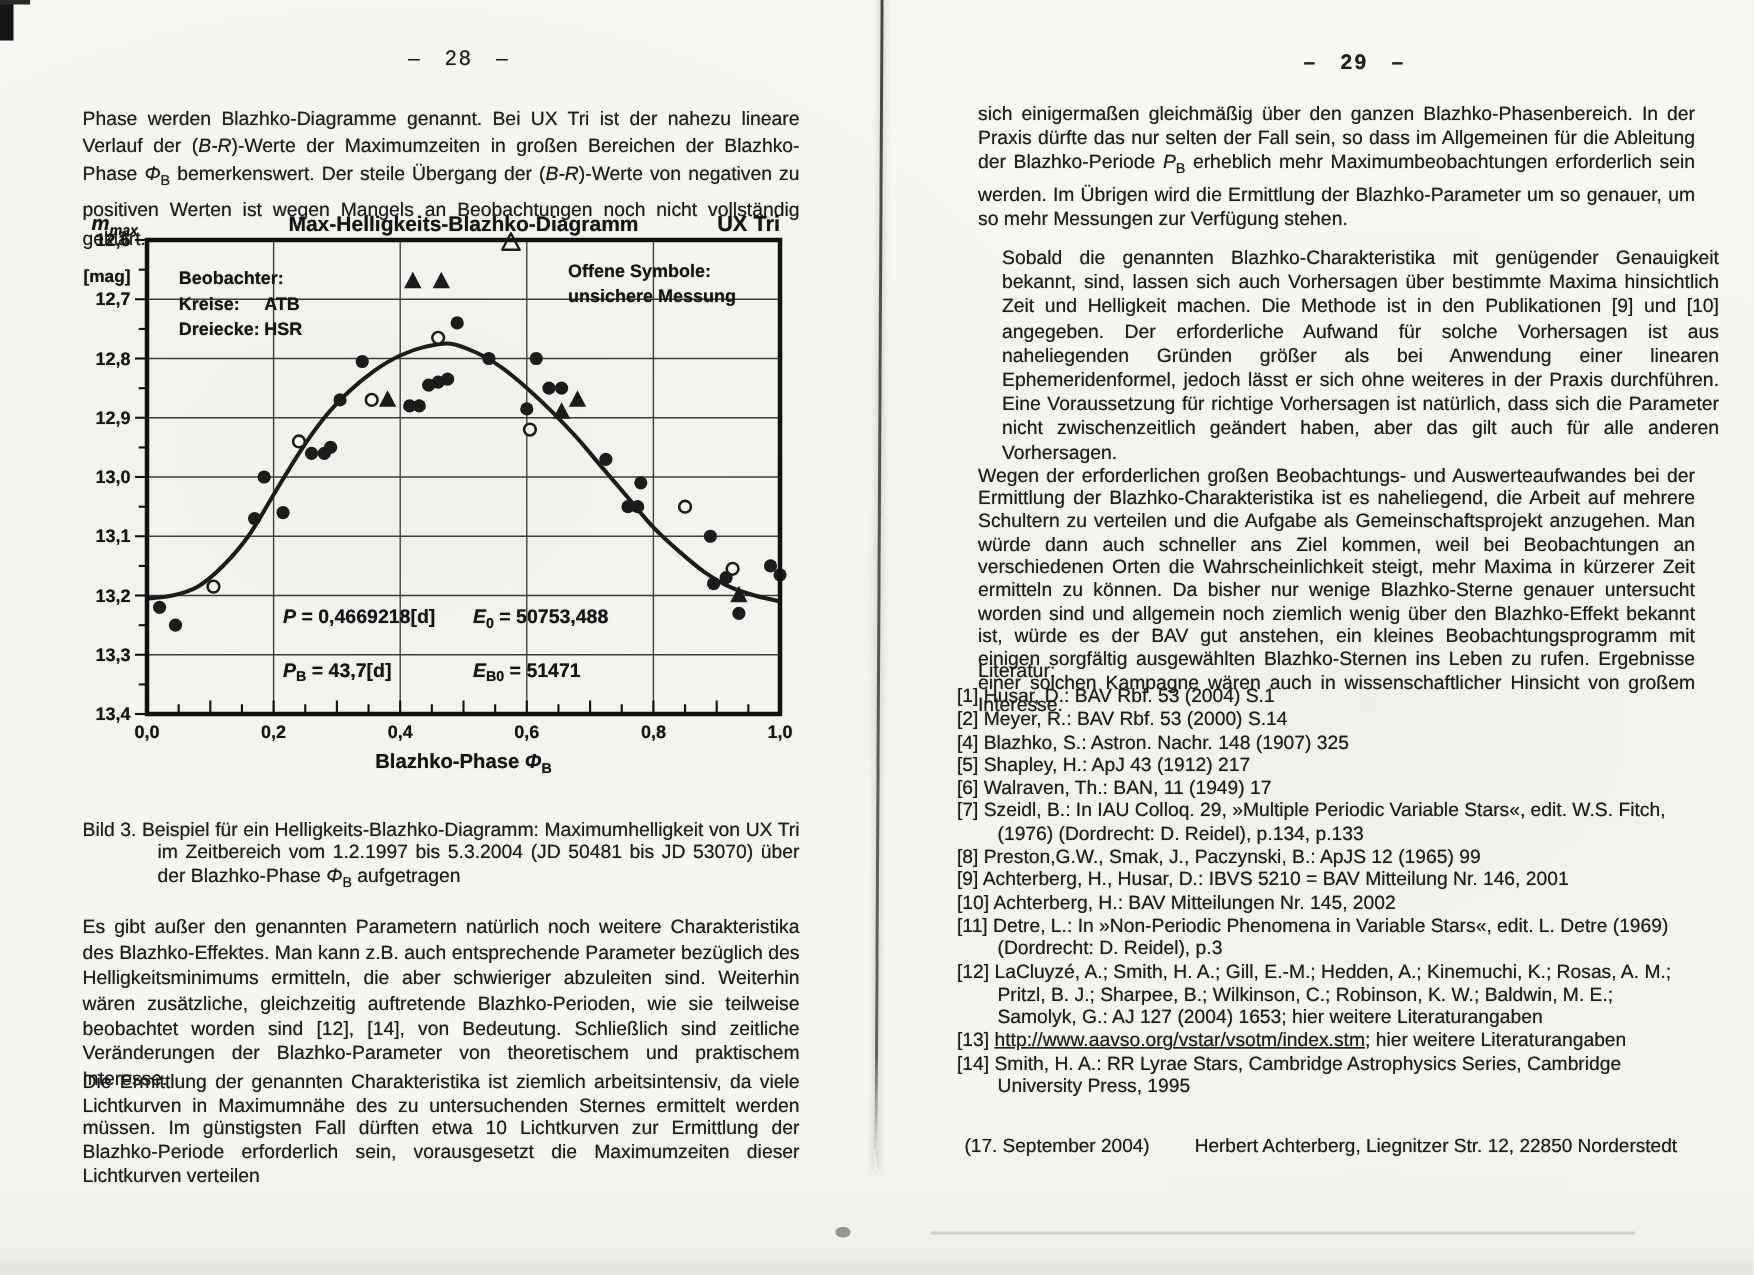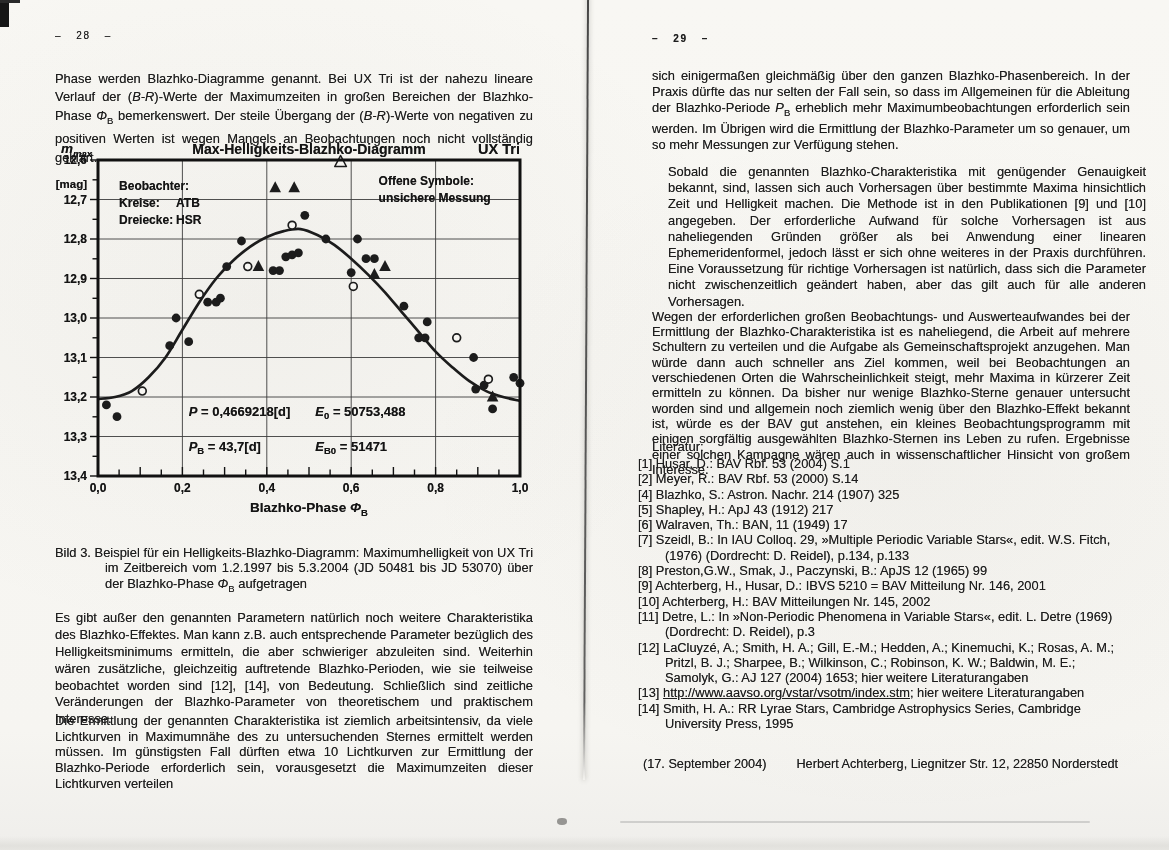--- a/index.html
+++ b/index.html
@@ -12,21 +12,21 @@
   .scan{
     position:absolute;inset:0;
     background:
       radial-gradient(ellipse 700px 500px at 22% 35%, rgba(120,115,105,0.05), transparent 70%),
       radial-gradient(ellipse 700px 500px at 78% 55%, rgba(120,115,105,0.05), transparent 70%),
       linear-gradient(180deg,#f8f7f3 0%,#f6f5f1 86%,#efeeeb 100%);
   }
   .page{position:absolute;top:0;height:850px;text-shadow:0 0 0.6px rgba(25,25,25,0.65);}
   #page-left{left:55px;width:478px;}
   #page-right{left:652px;width:478px;}
-  .pageno{position:absolute;left:0;width:100%;font-size:10px;letter-spacing:1.5px;word-spacing:10px;}
+  .pageno{position:absolute;left:12px;width:100%;text-align:center;font-size:14px;letter-spacing:1.5px;word-spacing:10px;}
   #page-left .pageno{top:30px;}
   #page-right .pageno{top:33px;font-weight:bold;}
   .para{position:absolute;left:0;width:100%;text-align:justify;font-size:12.9px;}
   .lp1{top:57px;line-height:18.6px;}
   .lp2{top:597px;line-height:16.9px;}
   .lp3{top:700px;line-height:15.7px;}
   .rp1{top:55px;line-height:16.2px;}
   .rp2{top:151px;line-height:16.2px;margin-left:16px;}
   .rp3{top:296px;line-height:15.3px;}
   .caption{position:absolute;left:0;top:532px;width:100%;font-size:12.9px;line-height:15.6px;
@@ -219,21 +219,21 @@
 
     <p class="para rp2">Sobald die genannten Blazhko-Charakteristika mit genügender Genauigkeit bekannt, sind, lassen sich auch Vorhersagen über bestimmte Maxima hinsichtlich Zeit und Helligkeit machen. Die Methode ist in den Publikationen [9] und [10] angegeben. Der erforderliche Aufwand für solche Vorhersagen ist aus naheliegenden Gründen größer als bei Anwendung einer linearen Ephemeridenformel, jedoch lässt er sich ohne weiteres in der Praxis durchführen. Eine Voraussetzung für richtige Vorhersagen ist natürlich, dass sich die Parameter nicht zwischenzeitlich geändert haben, aber das gilt auch für alle anderen Vorhersagen.</p>
 
     <p class="para rp3">Wegen der erforderlichen großen Beobachtungs- und Auswerteaufwandes bei der Ermittlung der Blazhko-Charakteristika ist es naheliegend, die Arbeit auf mehrere Schultern zu verteilen und die Aufgabe als Gemeinschaftsprojekt anzugehen. Man würde dann auch schneller ans Ziel kommen, weil bei Beobachtungen an verschiedenen Orten die Wahrscheinlichkeit steigt, mehr Maxima in kürzerer Zeit ermitteln zu können. Da bisher nur wenige Blazhko-Sterne genauer untersucht worden sind und allgemein noch ziemlich wenig über den Blazhko-Effekt bekannt ist, würde es der BAV gut anstehen, ein kleines Beobachtungsprogramm mit einigen sorgfältig ausgewählten Blazhko-Sternen ins Leben zu rufen. Ergebnisse einer solchen Kampagne wären auch in wissenschaftlicher Hinsicht von großem Interesse.</p>
 
     <div class="lit-heading">Literatur:</div>
 
     <div class="refs">
         <div class="ref">[1] Husar, D.: BAV Rbf. 53 (2004) S.1</div>
         <div class="ref">[2] Meyer, R.: BAV Rbf. 53 (2000) S.14</div>
-        <div class="ref">[4] Blazhko, S.: Astron. Nachr. 214 (1907) 325</div>
+        <div class="ref">[4] Blazhko, S.: Astron. Nachr. 148 (1907) 325</div>
         <div class="ref">[5] Shapley, H.: ApJ 43 (1912) 217</div>
         <div class="ref">[6] Walraven, Th.: BAN, 11 (1949) 17</div>
         <div class="ref">[7] Szeidl, B.: In IAU Colloq. 29, »Multiple Periodic Variable Stars«, edit. W.S. Fitch, (1976) (Dordrecht: D. Reidel), p.134, p.133</div>
         <div class="ref">[8] Preston,G.W., Smak, J., Paczynski, B.: ApJS 12 (1965) 99</div>
         <div class="ref">[9] Achterberg, H., Husar, D.: IBVS 5210 = BAV Mitteilung Nr. 146, 2001</div>
         <div class="ref">[10] Achterberg, H.: BAV Mitteilungen Nr. 145, 2002</div>
         <div class="ref">[11] Detre, L.: In »Non-Periodic Phenomena in Variable Stars«, edit. L. Detre (1969) (Dordrecht: D. Reidel), p.3</div>
         <div class="ref">[12] LaCluyzé, A.; Smith, H. A.; Gill, E.-M.; Hedden, A.; Kinemuchi, K.; Rosas, A. M.; Pritzl, B. J.; Sharpee, B.; Wilkinson, C.; Robinson, K. W.; Baldwin, M. E.; Samolyk, G.: AJ 127 (2004) 1653; hier weitere Literaturangaben</div>
         <div class="ref">[13] <u>http://www.aavso.org/vstar/vsotm/index.stm</u>; hier weitere Literaturangaben</div>
         <div class="ref">[14] Smith, H. A.: RR Lyrae Stars, Cambridge Astrophysics Series, Cambridge University Press, 1995</div>

